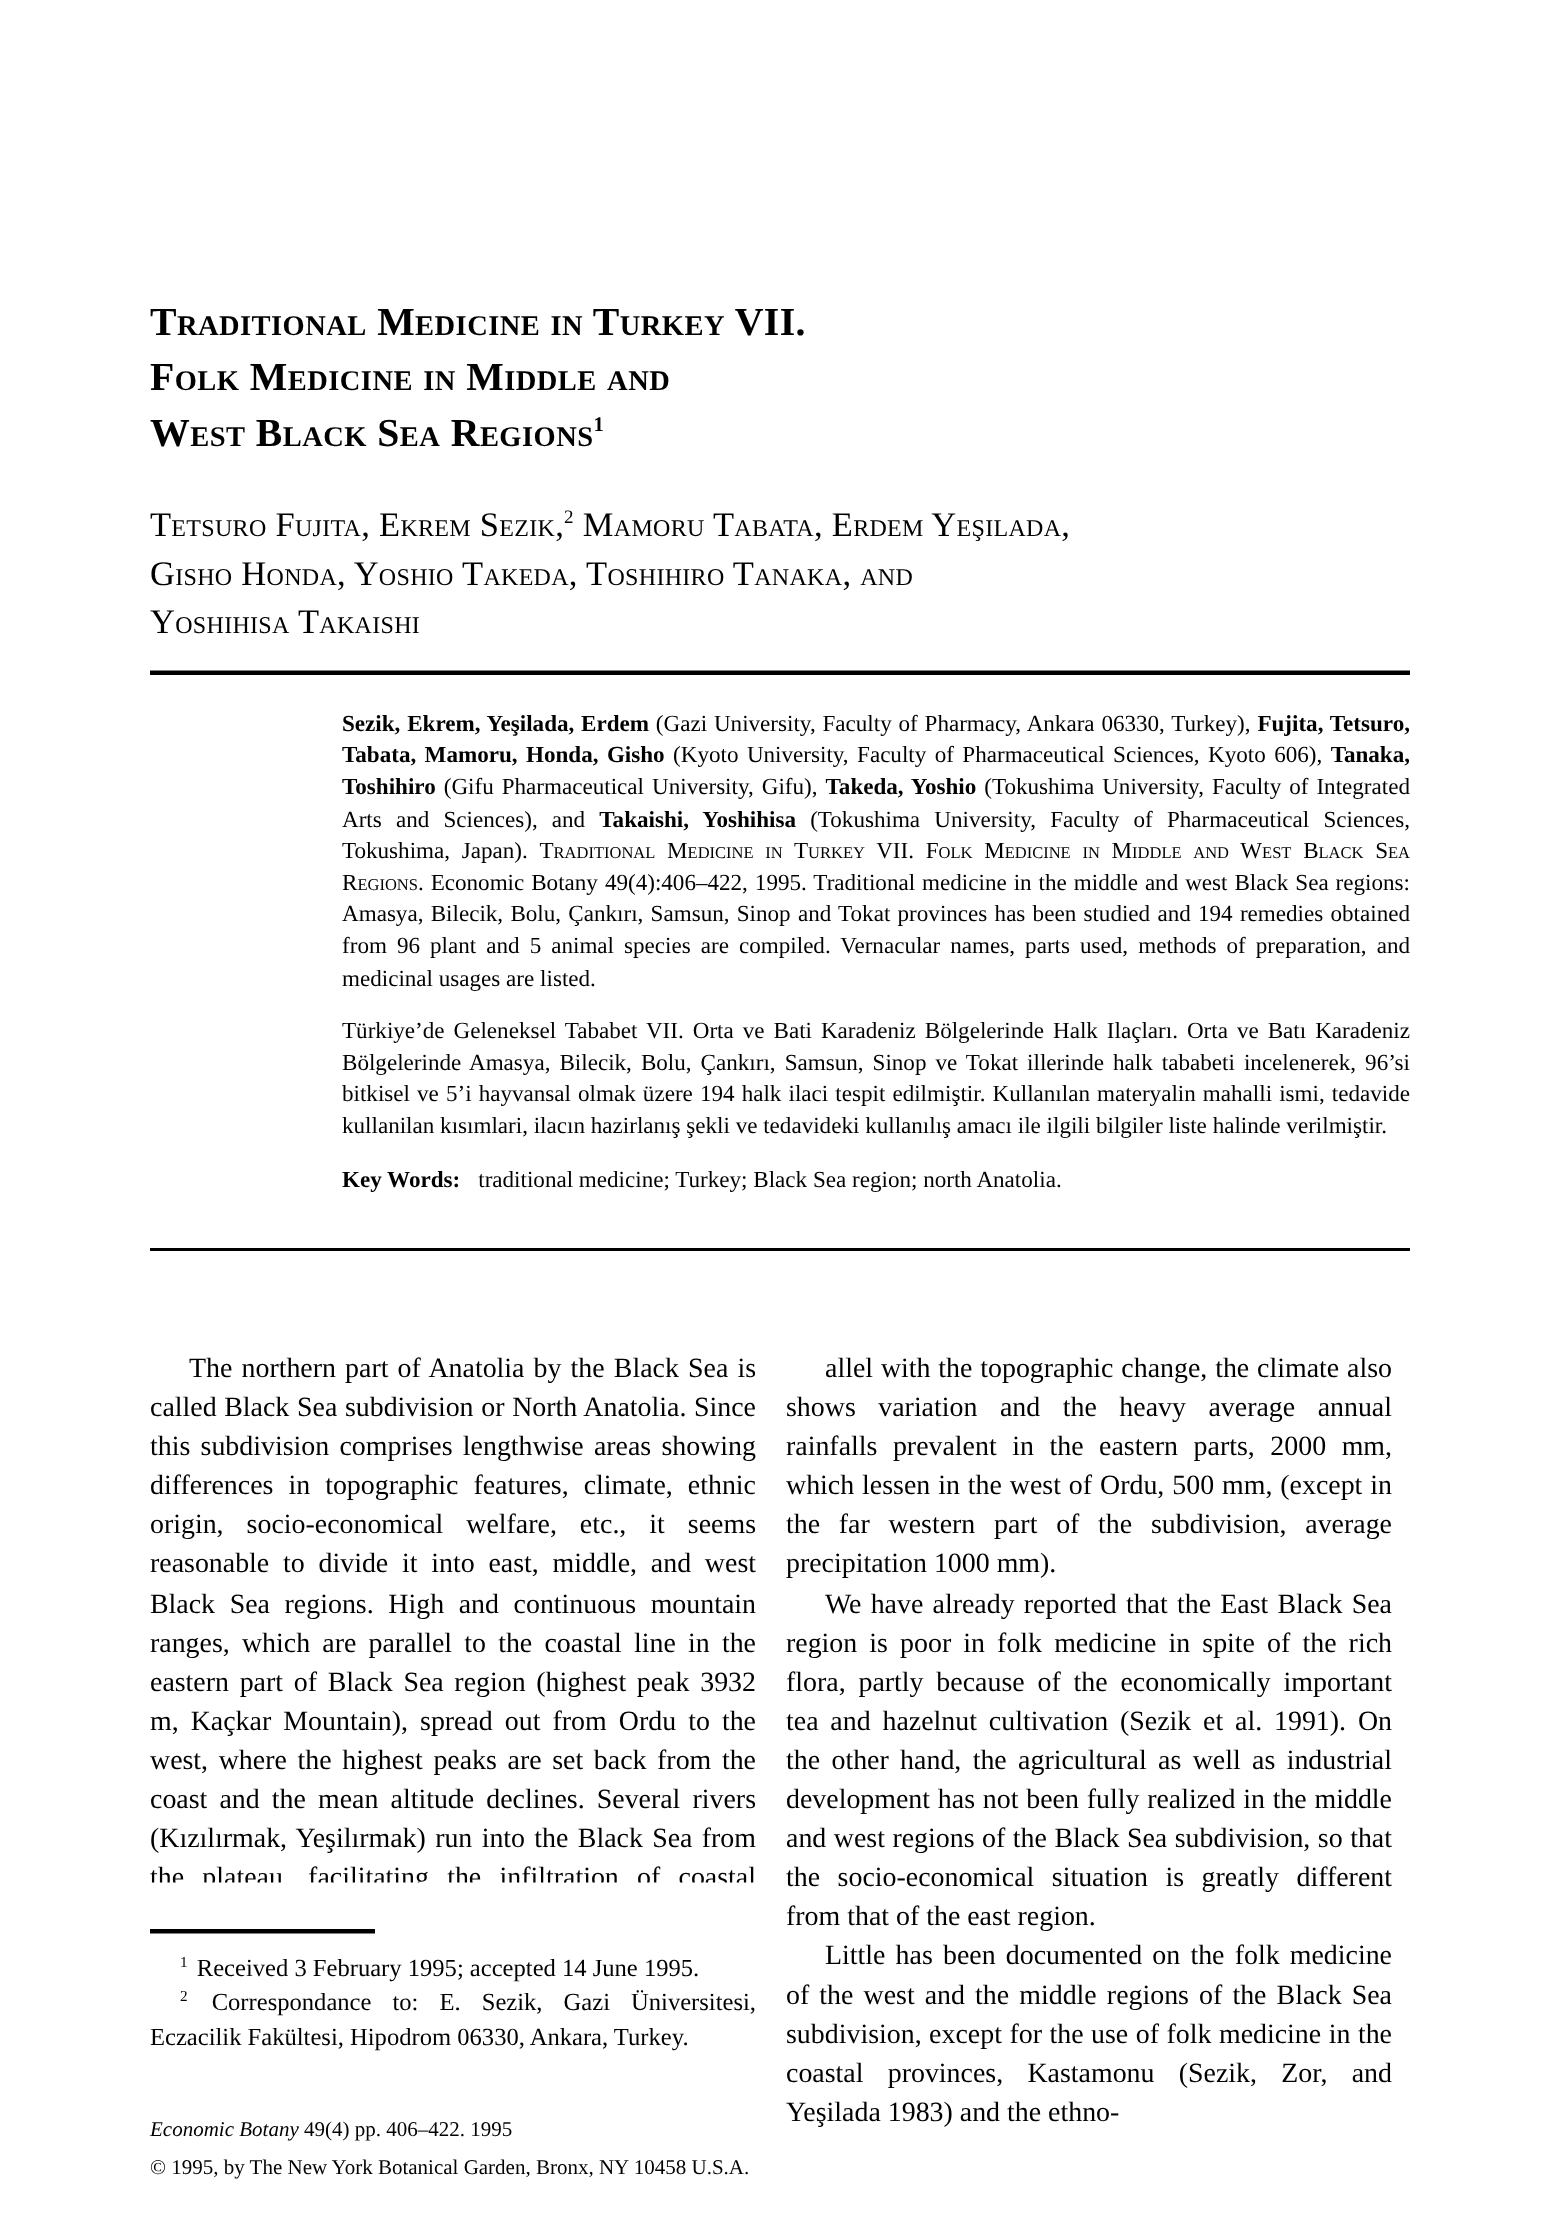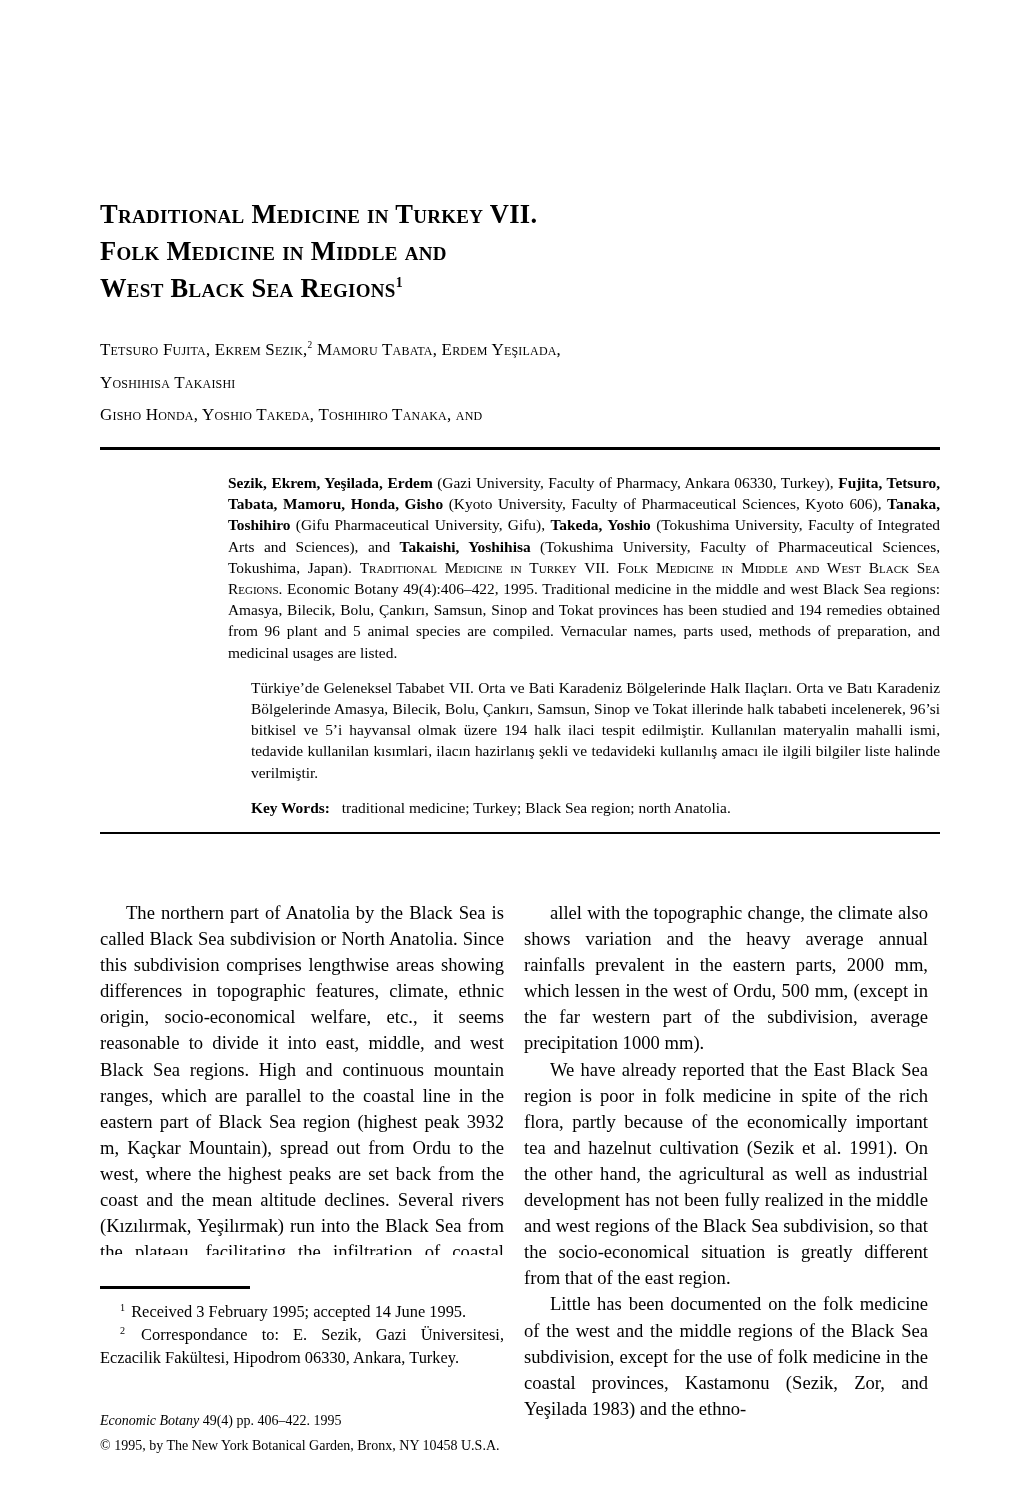--- a/index.html
+++ b/index.html
@@ -48,21 +48,21 @@
 
   
   .authors-block {
     position: absolute;
     top: 334px;
     left: 0;
     width: 790px;
   }
   .author-line {
     font-variant: small-caps;
-    font-size: 17px;
+    font-size: 23px;
     line-height: 32.5px;
     letter-spacing: 0.2px;
     white-space: nowrap;
   }
   .author-line sup {
     font-size: 0.55em;
     font-variant: normal;
     vertical-align: super;
     line-height: 0;
   }
@@ -89,21 +89,21 @@
   .abstract {
     position: absolute;
     left: 128px;
     top: 472px;
     width: 712px;
     font-size: 15.4px;
     line-height: 21.2px;
     text-align: justify;
   }
   .abstract p { margin: 0; }
-  .abstract p + p { margin-top: 14px; margin-left: 23px; }
+  .abstract p + p { margin-top: 14px; }
   .ab-sc {
     font-variant: small-caps;
     font-style: normal;
   }
   .ab-bold { font-weight: bold; font-style: normal; }
   .ab-ital { }
   .kw-label { font-weight: bold; }
   .kw-gap { display: inline-block; width: 12px; }
 
   
@@ -165,22 +165,22 @@
 <div class="page">
 
   <div class="title-block">
     <div class="title-line">Traditional Medicine in Turkey VII.</div>
     <div class="title-line">Folk Medicine in Middle and</div>
     <div class="title-line"><span>West Black Sea Regions</span><sup>1</sup></div>
   </div>
 
   <div class="authors-block">
     <div class="author-line"><span>Tetsuro Fujita, Ekrem Sezik,</span><sup>2</sup><span> Mamoru Tabata, Erdem Yeşilada,</span></div>
+    <div class="author-line">Gisho Honda, Yoshio Takeda, Toshihiro Tanaka, and</div>
     <div class="author-line">Yoshihisa Takaishi</div>
-    <div class="author-line">Gisho Honda, Yoshio Takeda, Toshihiro Tanaka, and</div>
   </div>
 
   <div class="rule-top"></div>
   <div class="rule-bottom"></div>
 
   <div class="abstract">
 
     <p><span class="ab-bold">Sezik, Ekrem, Yeşilada, Erdem</span><span class="ab-ital"> (Gazi University, Faculty of Pharmacy, Ankara 06330, Turkey), </span><span class="ab-bold">Fujita, Tetsuro, Tabata, Mamoru, Honda, Gisho</span><span class="ab-ital"> (Kyoto University, Faculty of Pharmaceutical Sciences, Kyoto 606), </span><span class="ab-bold">Tanaka, Toshihiro</span><span class="ab-ital"> (Gifu Pharmaceutical University, Gifu), </span><span class="ab-bold">Takeda, Yoshio</span><span class="ab-ital"> (Tokushima University, Faculty of Integrated Arts and Sciences), and </span><span class="ab-bold">Takaishi, Yoshihisa</span><span class="ab-ital"> (Tokushima University, Faculty of Pharmaceutical Sciences, Tokushima, Japan). </span><span class="ab-sc">Traditional Medicine in Turkey VII. Folk Medicine in Middle and West Black Sea Regions.</span><span class="ab-ital"> Economic Botany 49(4):406–422, 1995. Traditional medicine in the middle and west Black Sea regions: Amasya, Bilecik, Bolu, Çankırı, Samsun, Sinop and Tokat provinces has been studied and 194 remedies obtained from 96 plant and 5 animal species are compiled. Vernacular names, parts used, methods of preparation, and medicinal usages are listed.</span></p>
 
     <p><span>Türkiye’de Geleneksel Tababet VII. Orta ve Bati Karadeniz Bölgelerinde Halk Ilaçları. </span><span class="ab-ital">Orta ve Batı Karadeniz Bölgelerinde Amasya, Bilecik, Bolu, Çankırı, Samsun, Sinop ve Tokat illerinde halk tababeti incelenerek, 96’si bitkisel ve 5’i hayvansal olmak üzere 194 halk ilaci tespit edilmiştir. Kullanılan materyalin mahalli ismi, tedavide kullanilan kısımlari, ilacın hazirlanış şekli ve tedavideki kullanılış amacı ile ilgili bilgiler liste halinde verilmiştir.</span></p>

